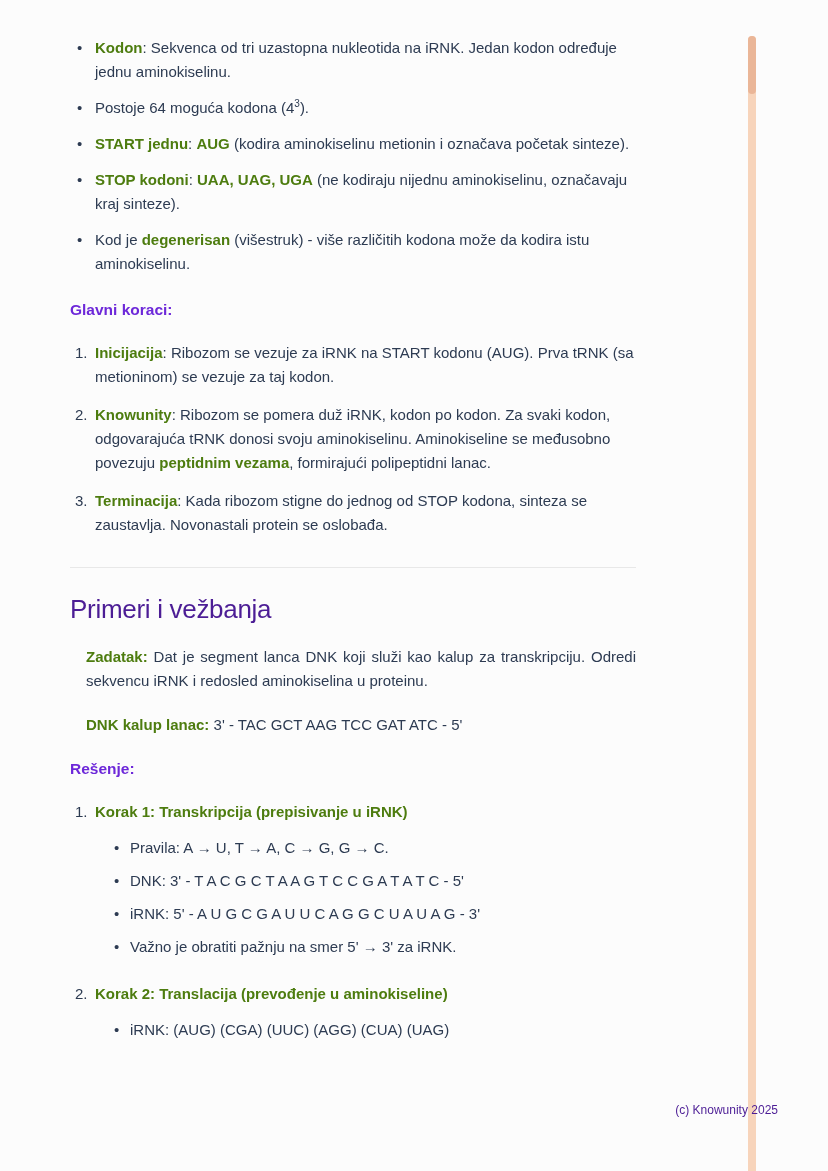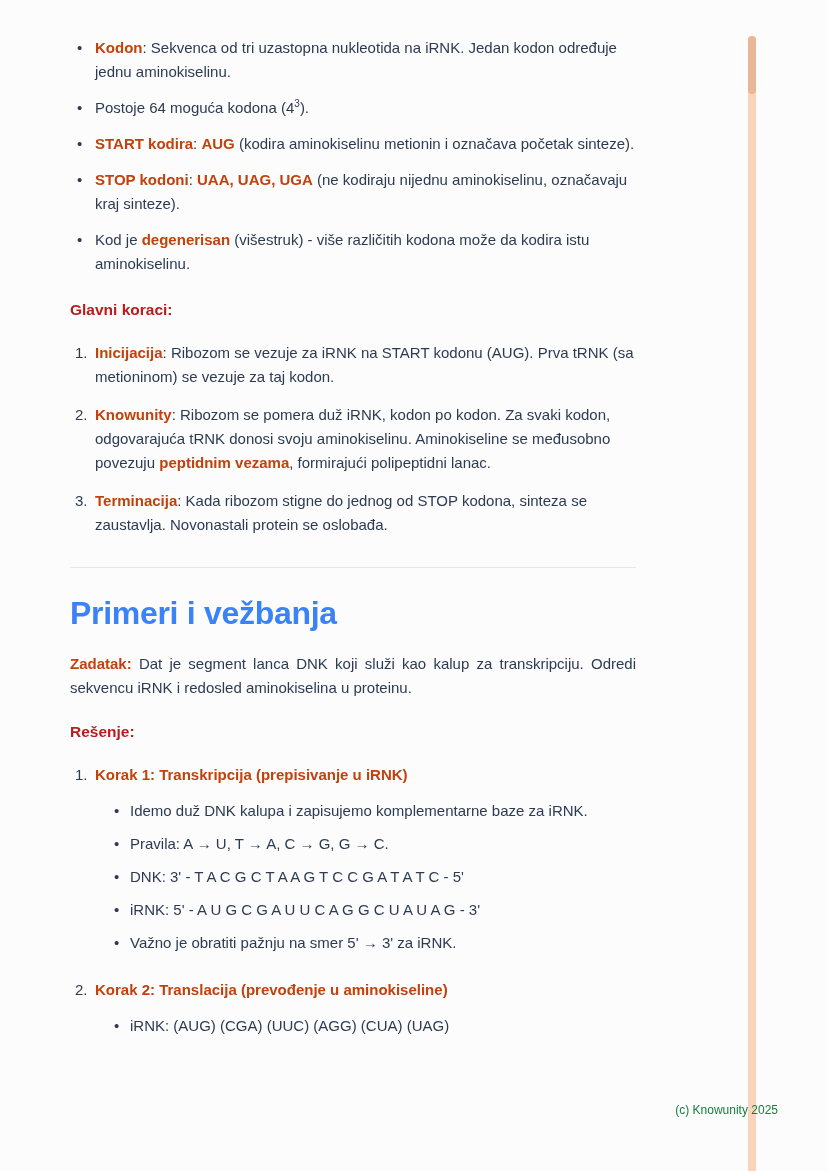--- a/index.html
+++ b/index.html
@@ -5,82 +5,82 @@
   html,body{margin:0;padding:0;}
   body{
     width:828px;height:1171px;position:relative;
     background:#fcfcfc;
     font-family:"Liberation Sans", sans-serif;
     color:#2d3b52;
     font-size:15px;line-height:1.6;
     overflow:hidden;
   }
   .content{position:absolute;left:70px;top:36px;width:566px;}
-  b{font-weight:bold;color:#c2410c;}
+  b{font-weight:bold;color:#4d7c0f;}
 
   
   .bullets{margin:0;padding:0;list-style:none;}
   .bullet{display:flex;margin-bottom:12px;}
   .dot{flex:none;width:25px;padding-left:7px;box-sizing:border-box;}
   .dot::before{content:"•";}
   .txt{flex:1;}
 
   sup{font-size:10px;vertical-align:super;line-height:0;}
 
-  .h-bold{font-weight:bold;color:#b91c1c;margin:22px 0 18px 0;font-size:15.5px;}
+  .h-bold{font-weight:bold;color:#6d28d9;margin:22px 0 18px 0;font-size:15.5px;}
 
   
   .olist{margin:0 0 6px 0;}
   .oitem{display:flex;margin-bottom:14px;}
   .onum{flex:none;width:25px;padding-left:5px;box-sizing:border-box;}
   .otxt{flex:1;}
 
   .divider{height:1px;background:#e8e8e8;margin:30px 0 26px 0;width:566px;}
 
   .section-title{
-    color:#3b82f6;font-size:32px;font-weight:bold;
+    color:#4c1d95;font-size:26px;font-weight:normal;
     margin:0 0 20px 0;letter-spacing:-0.3px;line-height:1.2;
   }
 
-  .para{margin:0 0 20px 0;}
+  .para{margin:0 0 20px 16px;}
   .justify{text-align:justify;}
 
   
   .subbullets{margin:12px 0 4px 0;padding:0;list-style:none;}
   .subbullet{display:flex;margin-bottom:9px;}
   .subdot{flex:none;width:17px;padding-left:1px;box-sizing:border-box;margin-left:18px;}
   .subdot::before{content:"•";}
   .note{}
 
   
   .stripe{position:absolute;top:36px;right:72px;width:8px;height:1135px;background:#f7d4bb;border-radius:4px 4px 0 0;}
   .stripe-cap{position:absolute;top:36px;right:72px;width:8px;height:58px;background:#eab698;border-radius:4px;}
 
   .footer{
     position:absolute;top:1101px;right:50px;
-    font-size:12px;color:#15803d;z-index:3;
+    font-size:12px;color:#4c1d95;z-index:3;
   }
 </style>
 </head>
 <body>
 
 <div class="content">
 
   <ul class="bullets">
     <li class="bullet">
       <span class="dot"></span>
       <span class="txt"><b>Kodon</b><span>: Sekvenca od tri uzastopna nukleotida na iRNK. Jedan kodon određuje jednu aminokiselinu.</span></span>
     </li>
     <li class="bullet">
       <span class="dot"></span>
       <span class="txt"><span>Postoje 64 moguća kodona (4</span><sup>3</sup><span>).</span></span>
     </li>
     <li class="bullet">
       <span class="dot"></span>
-      <span class="txt"><b>START kodira</b><span>: </span><b>AUG</b><span> (kodira aminokiselinu metionin i označava početak sinteze).</span></span>
+      <span class="txt"><b>START jednu</b><span>: </span><b>AUG</b><span> (kodira aminokiselinu metionin i označava početak sinteze).</span></span>
     </li>
     <li class="bullet">
       <span class="dot"></span>
       <span class="txt"><b>STOP kodoni</b><span>: </span><b>UAA, UAG, UGA</b><span> (ne kodiraju nijednu aminokiselinu, označavaju kraj sinteze).</span></span>
     </li>
     <li class="bullet">
       <span class="dot"></span>
       <span class="txt"><span>Kod je </span><b>degenerisan</b><span> (višestruk) - više različitih kodona može da kodira istu aminokiselinu.</span></span>
     </li>
   </ul>
@@ -101,34 +101,31 @@
       <span class="otxt"><b>Terminacija</b><span>: Kada ribozom stigne do jednog od STOP kodona, sinteza se zaustavlja. Novonastali protein se oslobađa.</span></span>
     </div>
   </div>
 
   <div class="divider"></div>
 
   <div class="section-title">Primeri i vežbanja</div>
 
   <p class="para justify"><b>Zadatak:</b><span> Dat je segment lanca DNK koji služi kao kalup za transkripciju. Odredi sekvencu iRNK i redosled aminokiselina u proteinu.</span></p>
 
+  <p class="para"><b>DNK kalup lanac:</b><span> 3' - TAC GCT AAG TCC GAT ATC - 5'</span></p>
 
   <div class="h-bold" style="margin-top:8px;">Rešenje:</div>
 
   <div class="olist">
 
     <div class="oitem">
       <span class="onum">1.</span>
       <span class="otxt">
         <b>Korak 1: Transkripcija (prepisivanje u iRNK)</b>
         <ul class="subbullets">
-          <li class="subbullet">
-            <span class="subdot"></span>
-            <span class="txt">Idemo duž DNK kalupa i zapisujemo komplementarne baze za iRNK.</span>
-          </li>
           <li class="subbullet">
             <span class="subdot"></span>
             <span class="txt">Pravila: A → U, T → A, C → G, G → C.</span>
           </li>
           <li class="subbullet">
             <span class="subdot"></span>
             <span class="txt">DNK: 3' - T A C G C T A A G T C C G A T A T C - 5'</span>
           </li>
           <li class="subbullet">
             <span class="subdot"></span>

